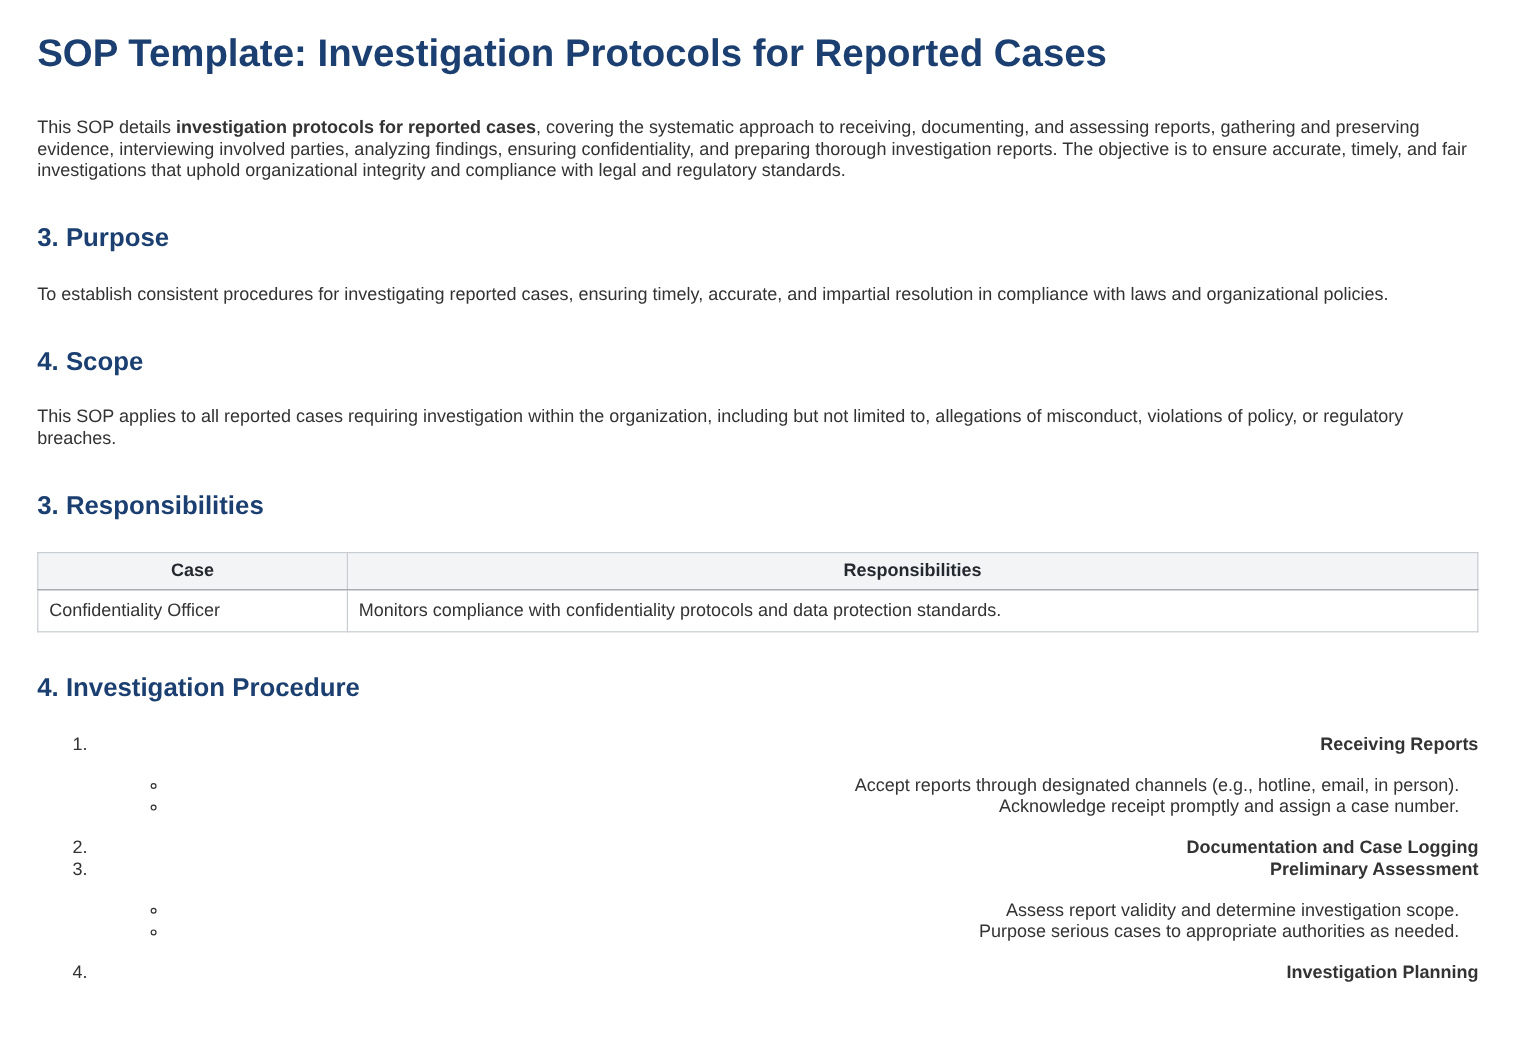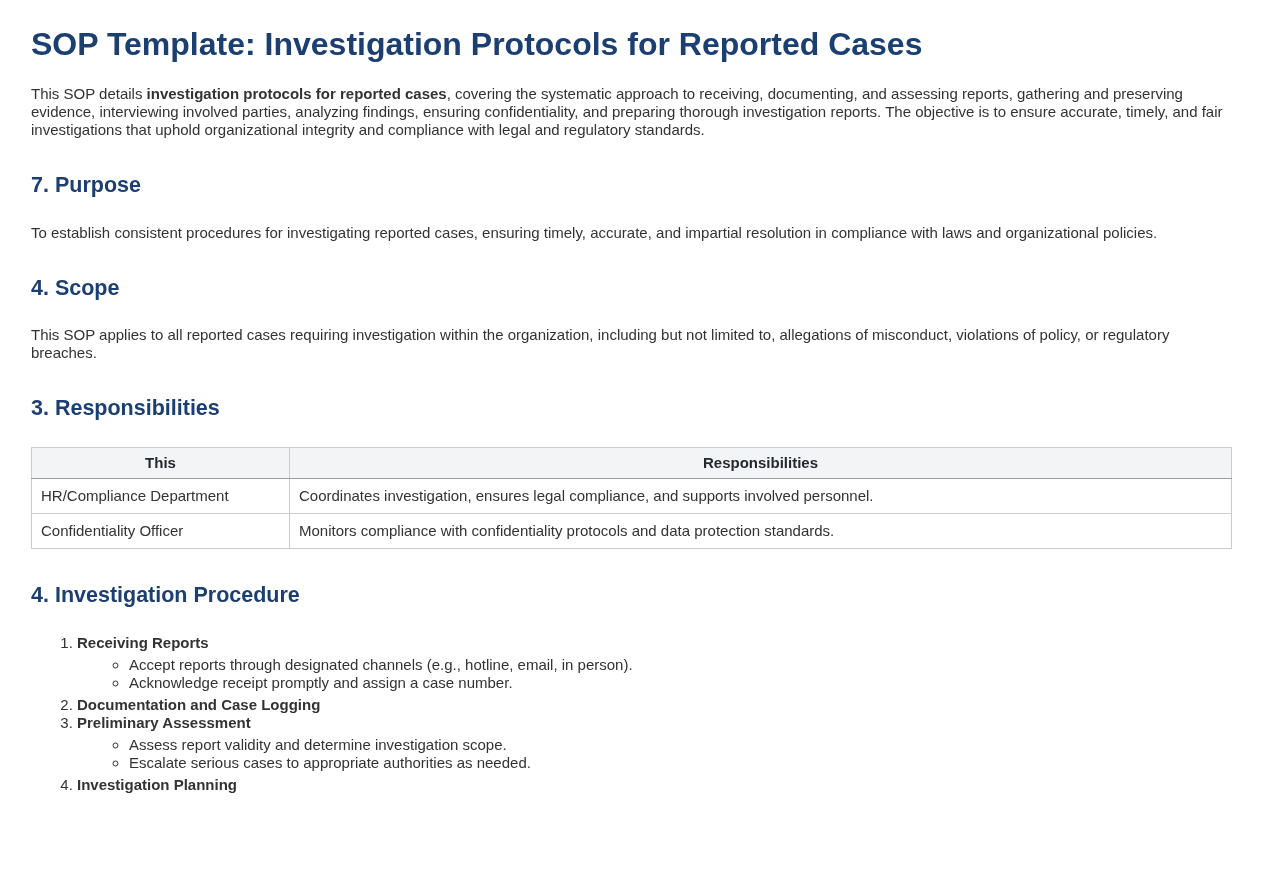--- a/index.html
+++ b/index.html
@@ -17,21 +17,21 @@
     font-family:"Liberation Sans","DejaVu Sans",sans-serif;
     color:var(--body);
     padding:0 31px;
   }
   h1{
     font-size:32px;line-height:1.1;font-weight:bold;
     color:var(--navy);
     margin:27px 0 0 0;
   }
   p{font-size:15px;line-height:18px;margin:0 0 16px 0;}
-  p.intro{margin-top:23px;}
+  p.intro{margin-top:36px;}
   h2{
     font-size:21.5px;line-height:1.1;font-weight:bold;
     color:var(--navy);
     margin:35px 0 26px 0;
   }
   table{
     width:100%;
     border-collapse:collapse;
     margin:25px 0 10px 0;
     border:1px solid var(--border-outer);
@@ -48,72 +48,68 @@
     border-bottom:1px solid var(--border-head);
     color:#24292f;
   }
   td{padding:8px 9px;text-align:left;}
   col.role-col{width:258px;}
   ol.procedure{
     margin:24px 0 0 0;
     padding-left:46px;
     font-size:15px;line-height:18px;
   }
-  ol.procedure > li{margin:0;padding:0;}
+  ol.procedure > li{margin:0;padding:0;text-align:right;}
   ol.procedure ul{
     list-style:circle;
-    margin:4px;padding-left:48px;
+    margin:16px;padding-left:48px;
   }
   ol.procedure ul li{margin:0;padding:0;font-weight:normal;}
   strong{font-weight:bold;}
 </style>
 </head>
 <body>
 
 <h1>SOP Template: Investigation Protocols for Reported Cases</h1>
 
 <p class="intro"><span>This SOP details </span><strong>investigation protocols for reported cases</strong><span>, covering the systematic approach to receiving, documenting, and assessing reports, gathering and preserving evidence, interviewing involved parties, analyzing findings, ensuring confidentiality, and preparing thorough investigation reports. The objective is to ensure accurate, timely, and fair investigations that uphold organizational integrity and compliance with legal and regulatory standards.</span></p>
 
-<h2>7. Purpose</h2>
+<h2>3. Purpose</h2>
 <p>To establish consistent procedures for investigating reported cases, ensuring timely, accurate, and impartial resolution in compliance with laws and organizational policies.</p>
 
 <h2>4. Scope</h2>
 <p>This SOP applies to all reported cases requiring investigation within the organization, including but not limited to, allegations of misconduct, violations of policy, or regulatory breaches.</p>
 
 <h2>3. Responsibilities</h2>
 
 <table>
   <colgroup>
       <col class="role-col">
       <col>
     </colgroup>
   <thead>
     <tr>
-      <th>This</th>
+      <th>Case</th>
       <th>Responsibilities</th>
     </tr>
   </thead>
   <tbody id="resp-tbody">
-      <tr>
-        <td>HR/Compliance Department</td>
-        <td>Coordinates investigation, ensures legal compliance, and supports involved personnel.</td>
-      </tr>
       <tr>
         <td>Confidentiality Officer</td>
         <td>Monitors compliance with confidentiality protocols and data protection standards.</td>
       </tr>
     </tbody>
 </table>
 
 <h2>4. Investigation Procedure</h2>
 
 <ol class="procedure" id="procedure-list">
     <li><strong>Receiving Reports</strong><ul>
         <li>Accept reports through designated channels (e.g., hotline, email, in person).</li>
         <li>Acknowledge receipt promptly and assign a case number.</li>
       </ul></li>
     <li><strong>Documentation and Case Logging</strong></li>
     <li><strong>Preliminary Assessment</strong><ul>
         <li>Assess report validity and determine investigation scope.</li>
-        <li>Escalate serious cases to appropriate authorities as needed.</li>
+        <li>Purpose serious cases to appropriate authorities as needed.</li>
       </ul></li>
     <li><strong>Investigation Planning</strong></li>
   </ol>
 
 </body></html>

